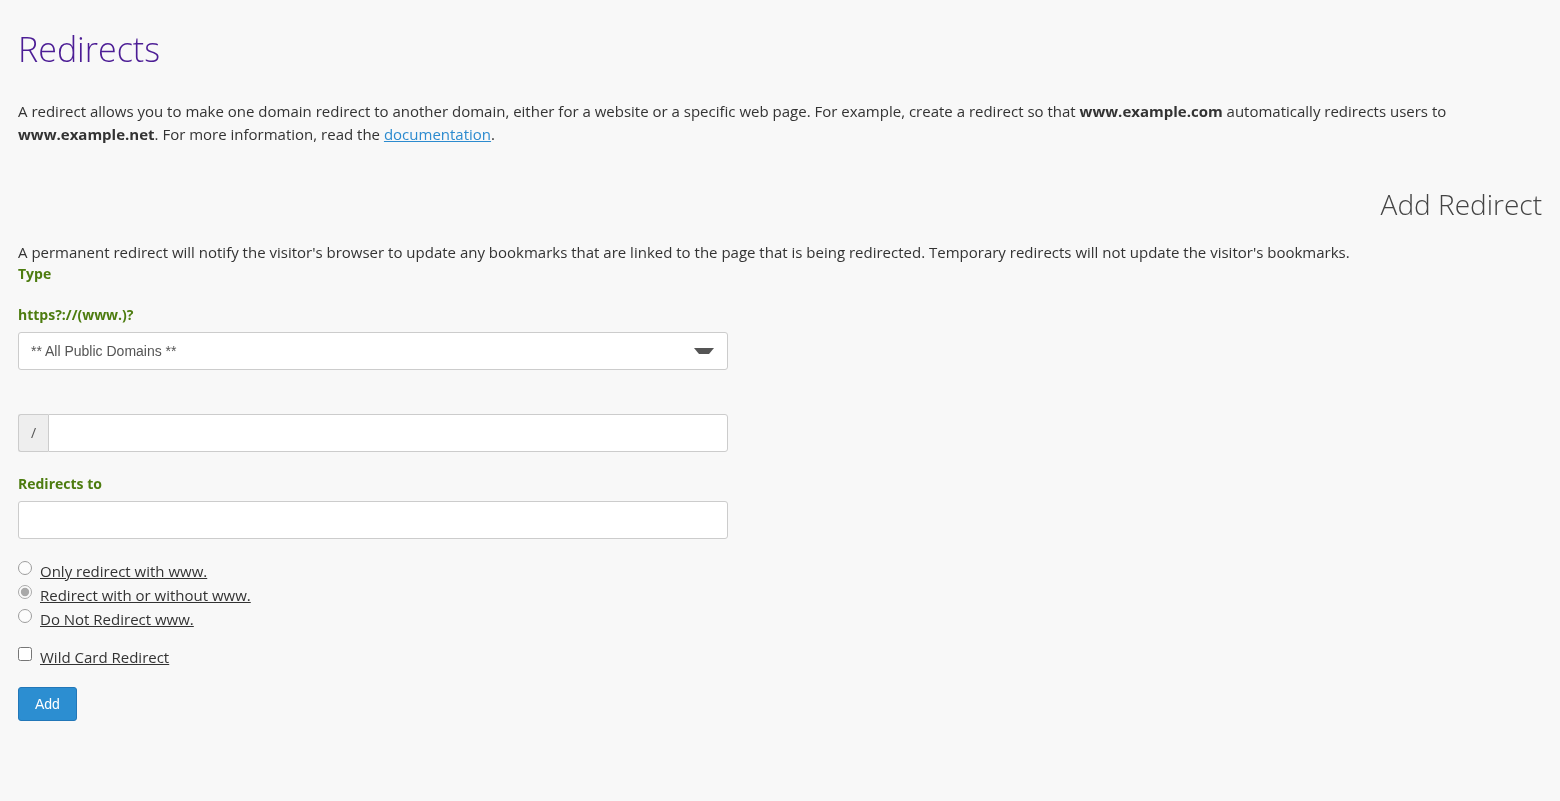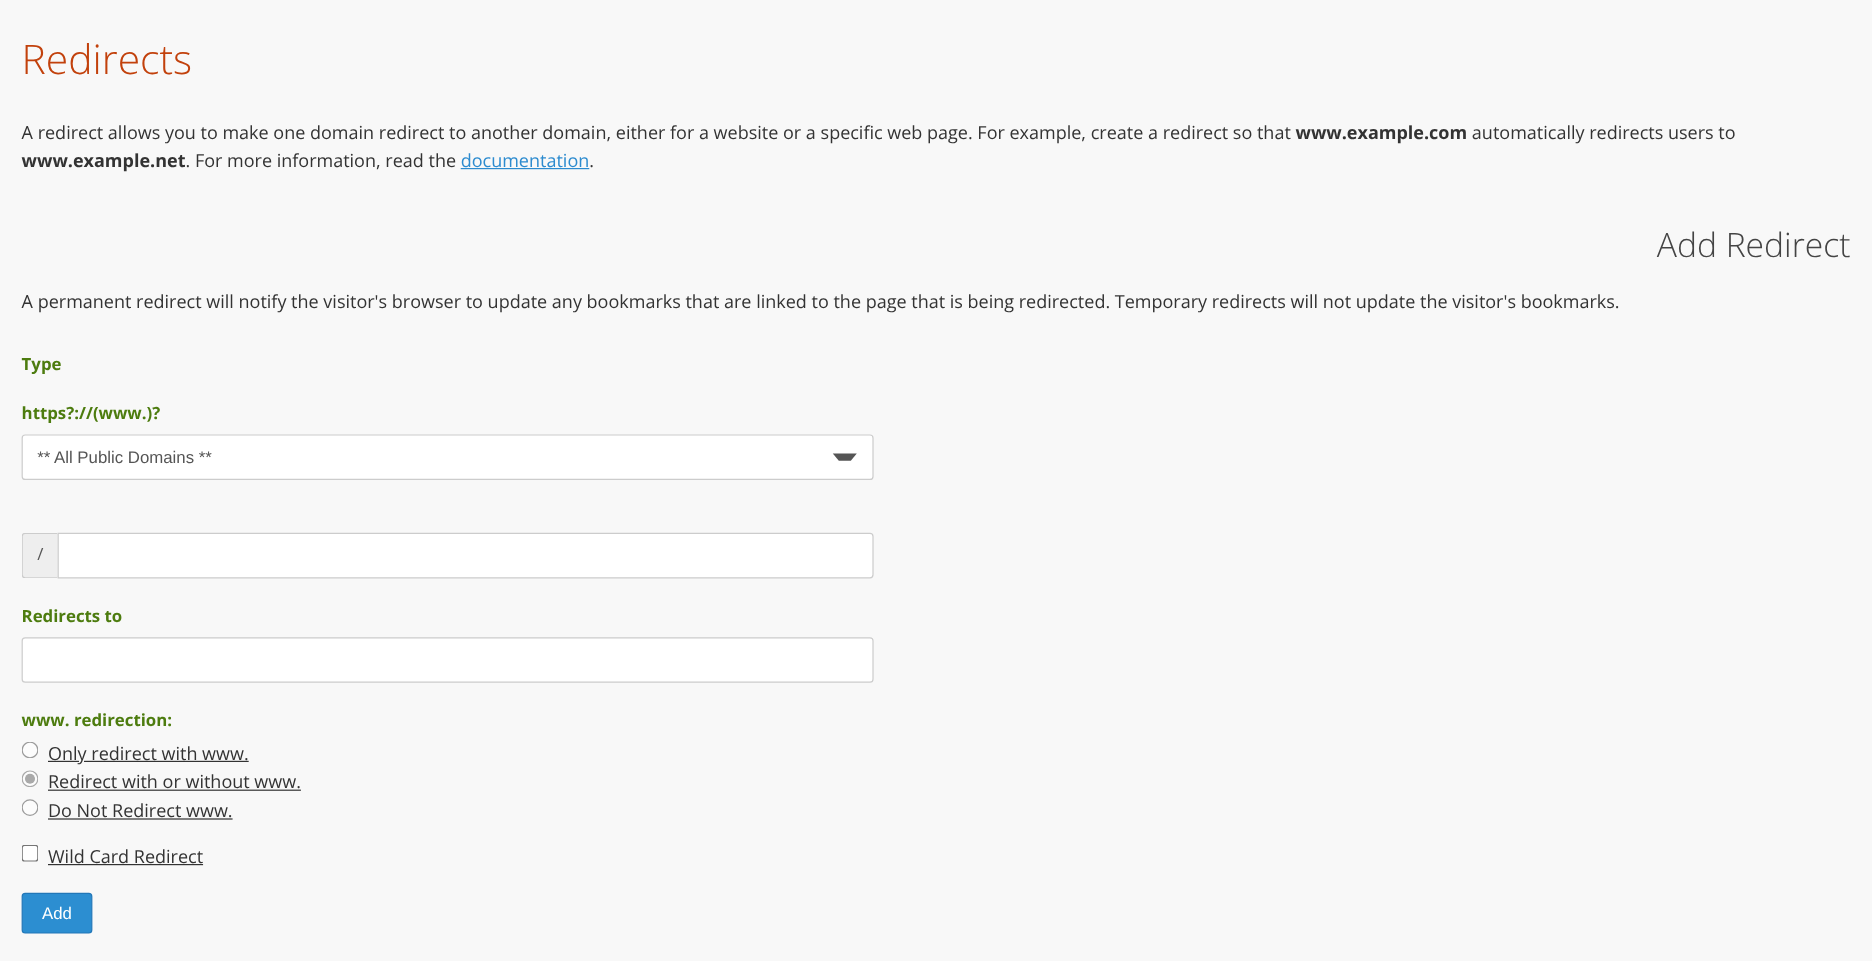--- a/index.html
+++ b/index.html
@@ -11,21 +11,21 @@
       font-family: "Open Sans", "Helvetica Neue", Helvetica, Arial, sans-serif;
       background: #f8f8f8;
       color: #333;
       padding: 18px;
       font-size: 14px;
       width: 1560px;
     }
     h1 {
       font-size: 34px;
       font-weight: 300;
-      color: #c2410c;
+      color: #4c1d95;
       margin-bottom: 28px;
       margin-top: 8px;
     }
     h2 {
       font-size: 28px;
       font-weight: 300;
       color: #444;
       margin-bottom: 18px;
       text-align: right;
     }
@@ -38,21 +38,20 @@
     .intro b {
       font-weight: 700;
     }
     a.doclink {
       color: #2c8bcf;
       text-decoration: underline;
     }
     .sub {
       font-size: 15px;
       line-height: 1.5;
-      margin-bottom: 30px;
       color: #333;
     }
     .form-group {
       margin-bottom: 22px;
       max-width: 710px;
     }
     .form-label {
       display: block;
       font-weight: 700;
       font-size: 14px;
@@ -180,21 +179,20 @@
   <span class="input-group-addon">/</span>
   <input type="text" class="form-input" value="" style="">
 </div>
 
 <div class="form-group">
   <label class="form-label">Redirects to</label>
   <input type="text" class="form-input" value="" style="">
 </div>
 
 <div class="www-section">
-  <label class="form-label">www. redirection:</label>
   <div class="radio-row">
     <input type="radio" name="www" style="">
     <span>Only redirect with www.</span>
   </div>
   <div class="radio-row">
     <input type="radio" name="www" checked="" style="">
     <span>Redirect with or without www.</span>
   </div>
   <div class="radio-row">
     <input type="radio" name="www" style="">

